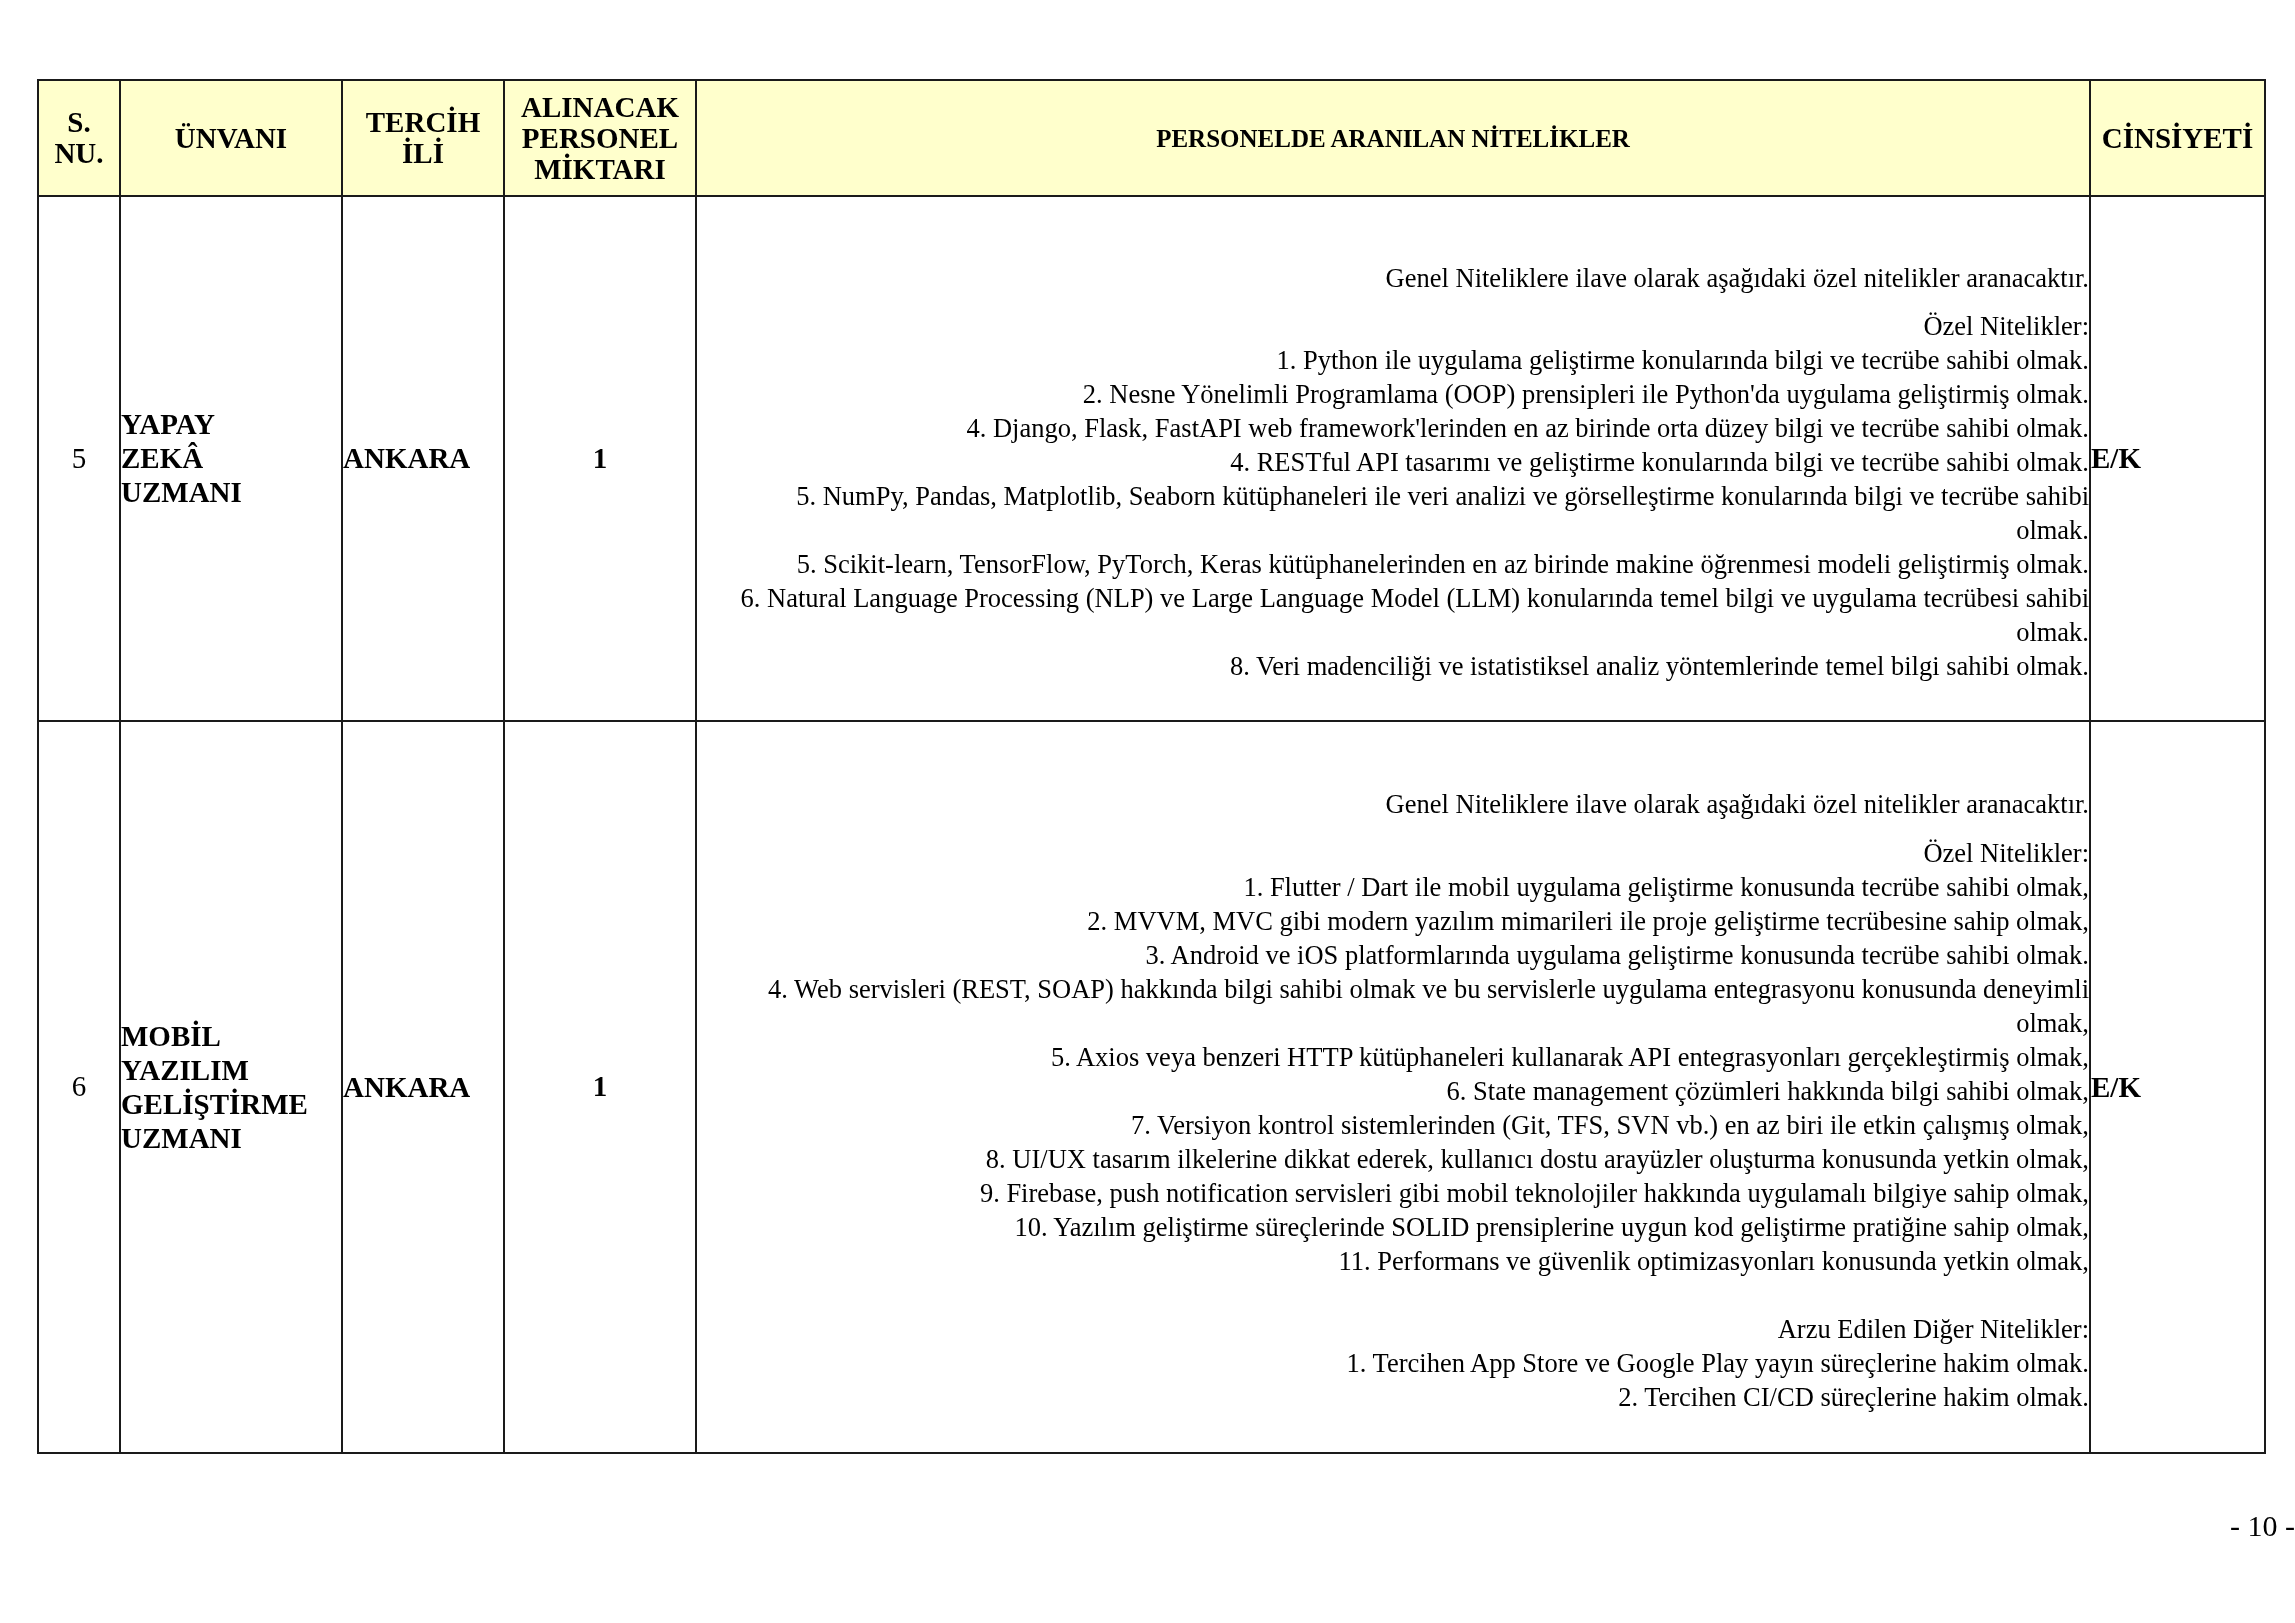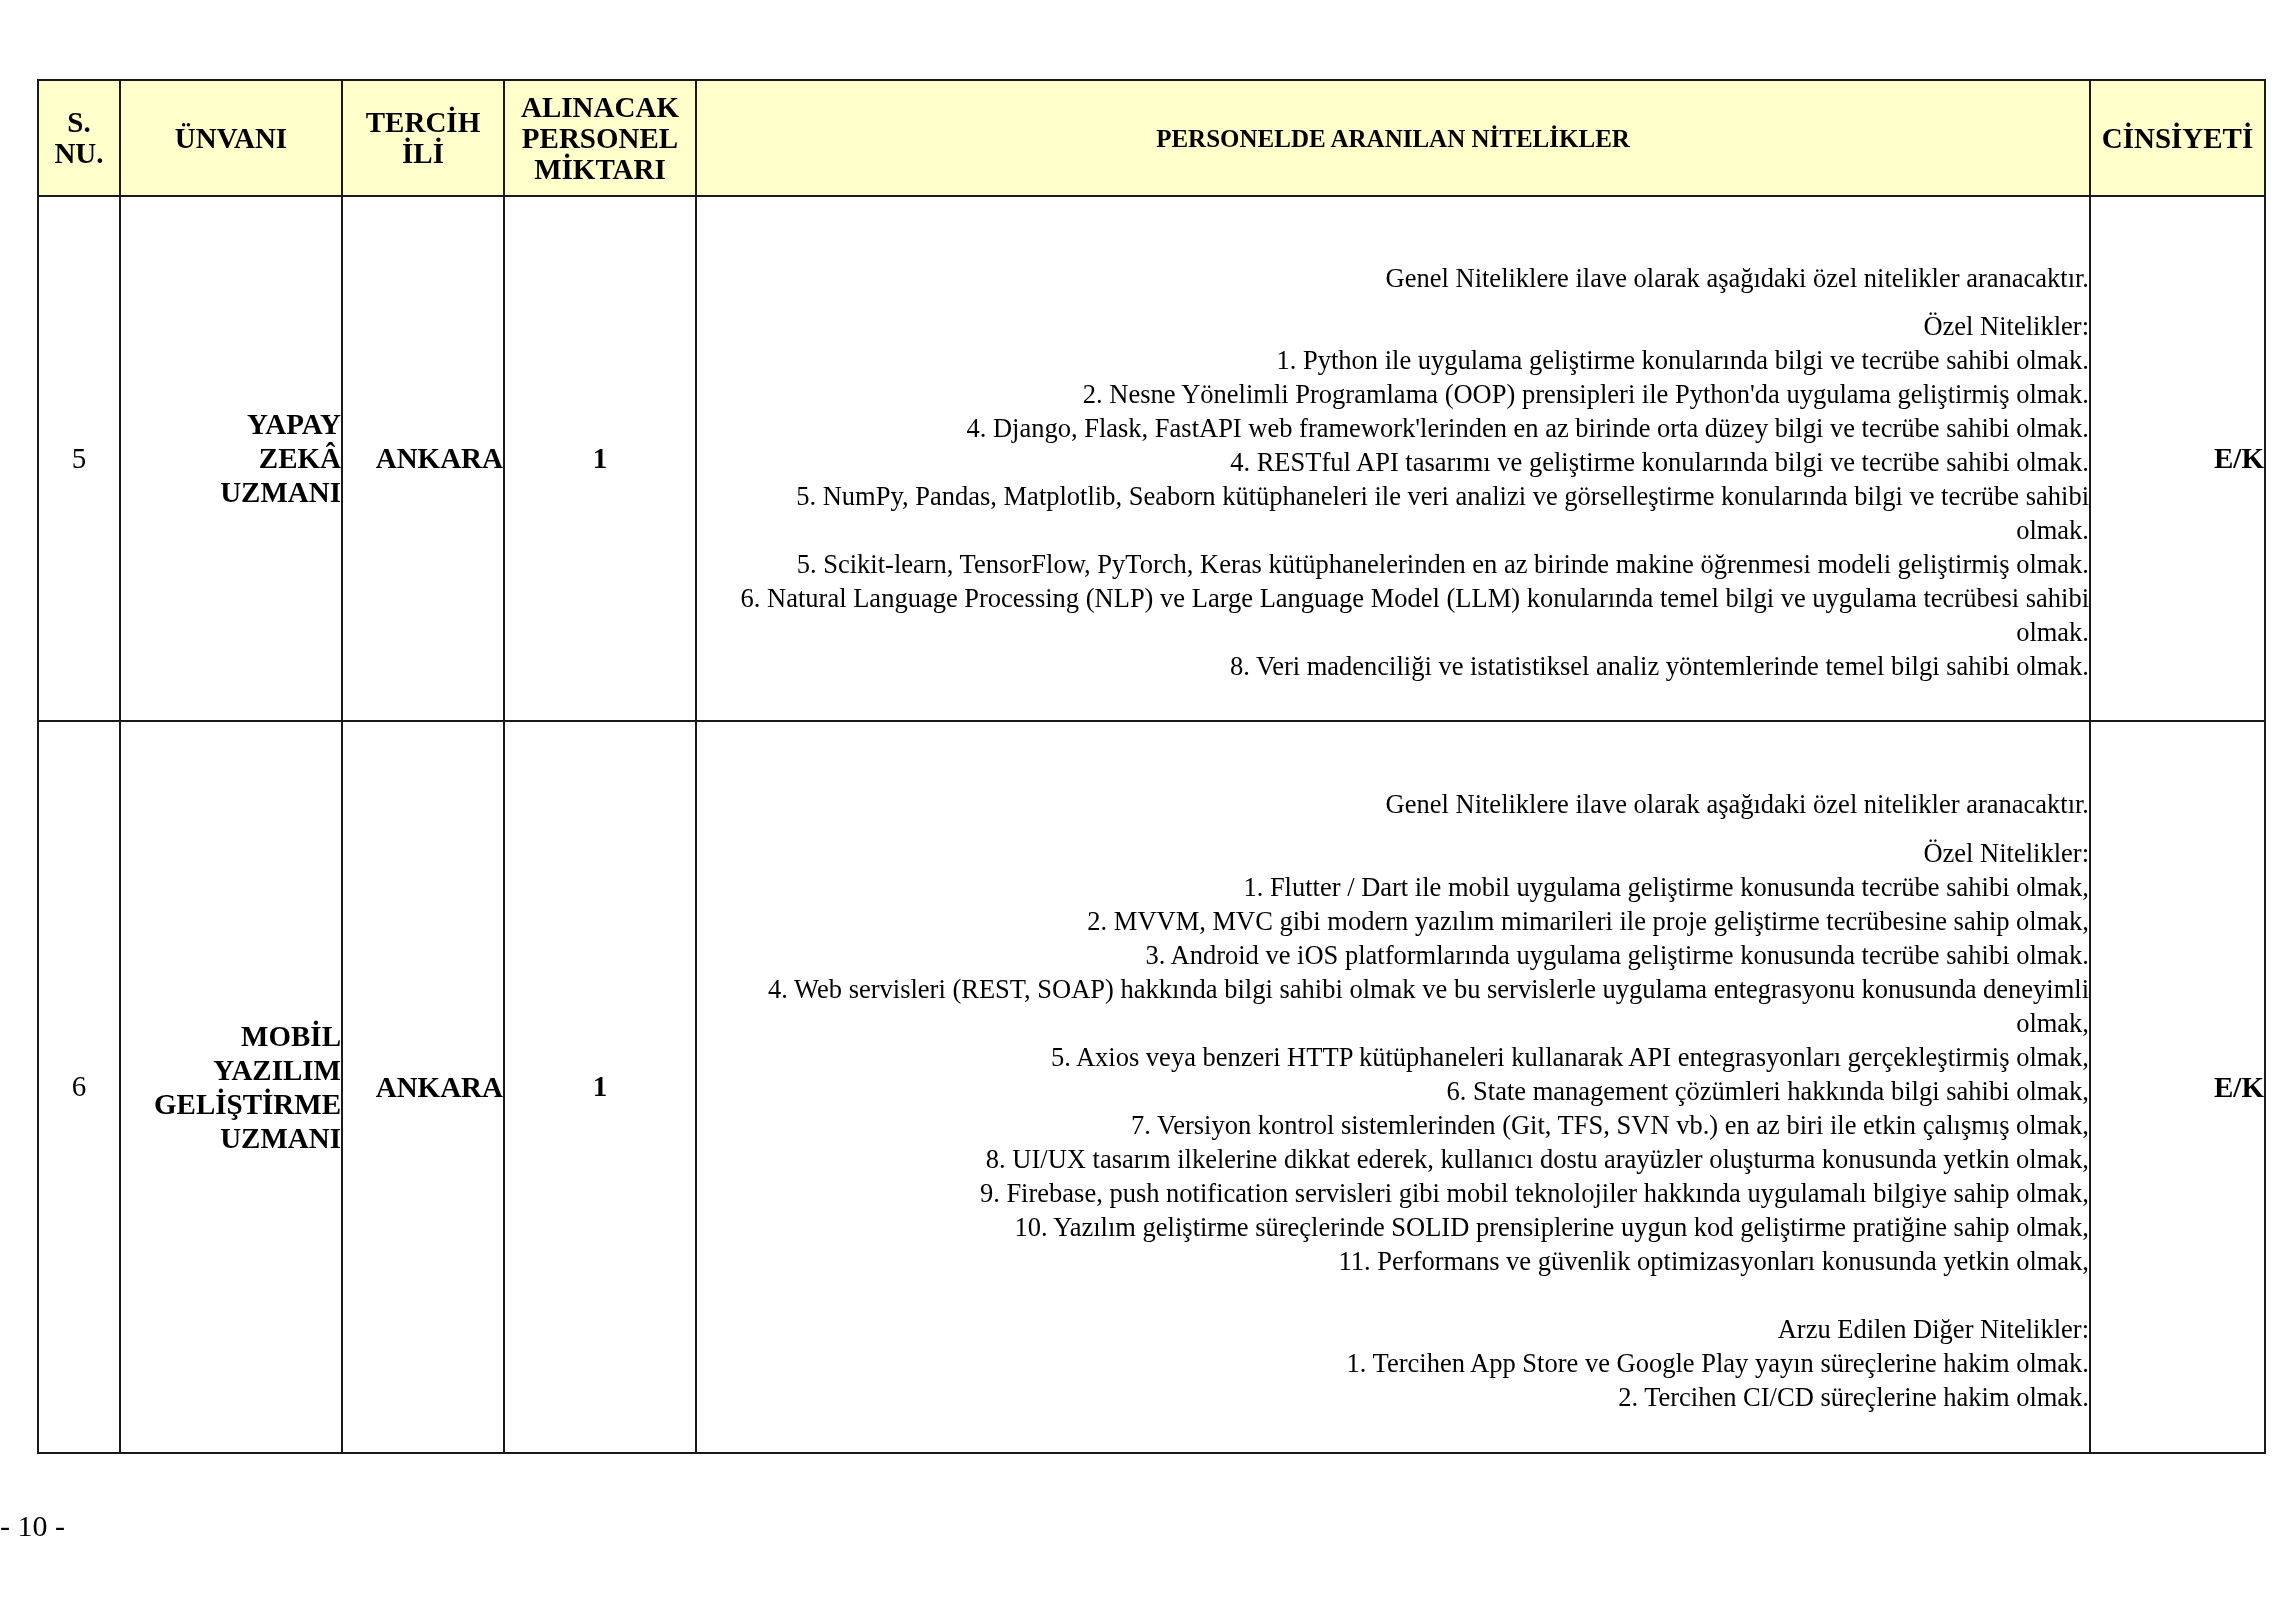--- a/index.html
+++ b/index.html
@@ -51,21 +51,21 @@
   }
   table.grid thead tr { border-bottom: 2.6px solid #1a1a1a; }
   table.grid thead th.req-head { font-size: 25px; }
   table.grid thead th .hline { display: block; }
 
   td.sn {
     text-align: center;
     font-size: 29px;
   }
   td.title, td.city, td.gender {
-    text-align: right;
+    text-align: left;
     font-weight: bold;
     font-size: 29px;
     line-height: 34px;
   }
   td.title .tline { display: block; }
   td.qty {
     text-align: center;
     font-weight: bold;
     font-size: 29px;
   }
@@ -87,21 +87,21 @@
     text-decoration-thickness: 2px;
   }
   .item { display: block; padding-left: 32px; }
   .gap { height: 34px; }
 
   .page-number {
     position: absolute;
     left: 0;
     width: 2295px;
     top: 1509px;
-    text-align: left;
+    text-align: right;
     font-size: 30px;
   }
 </style>
 </head>
 <body>
 
 <div class="page">
   <table class="grid">
     <colgroup>
       <col class="c-sn">

